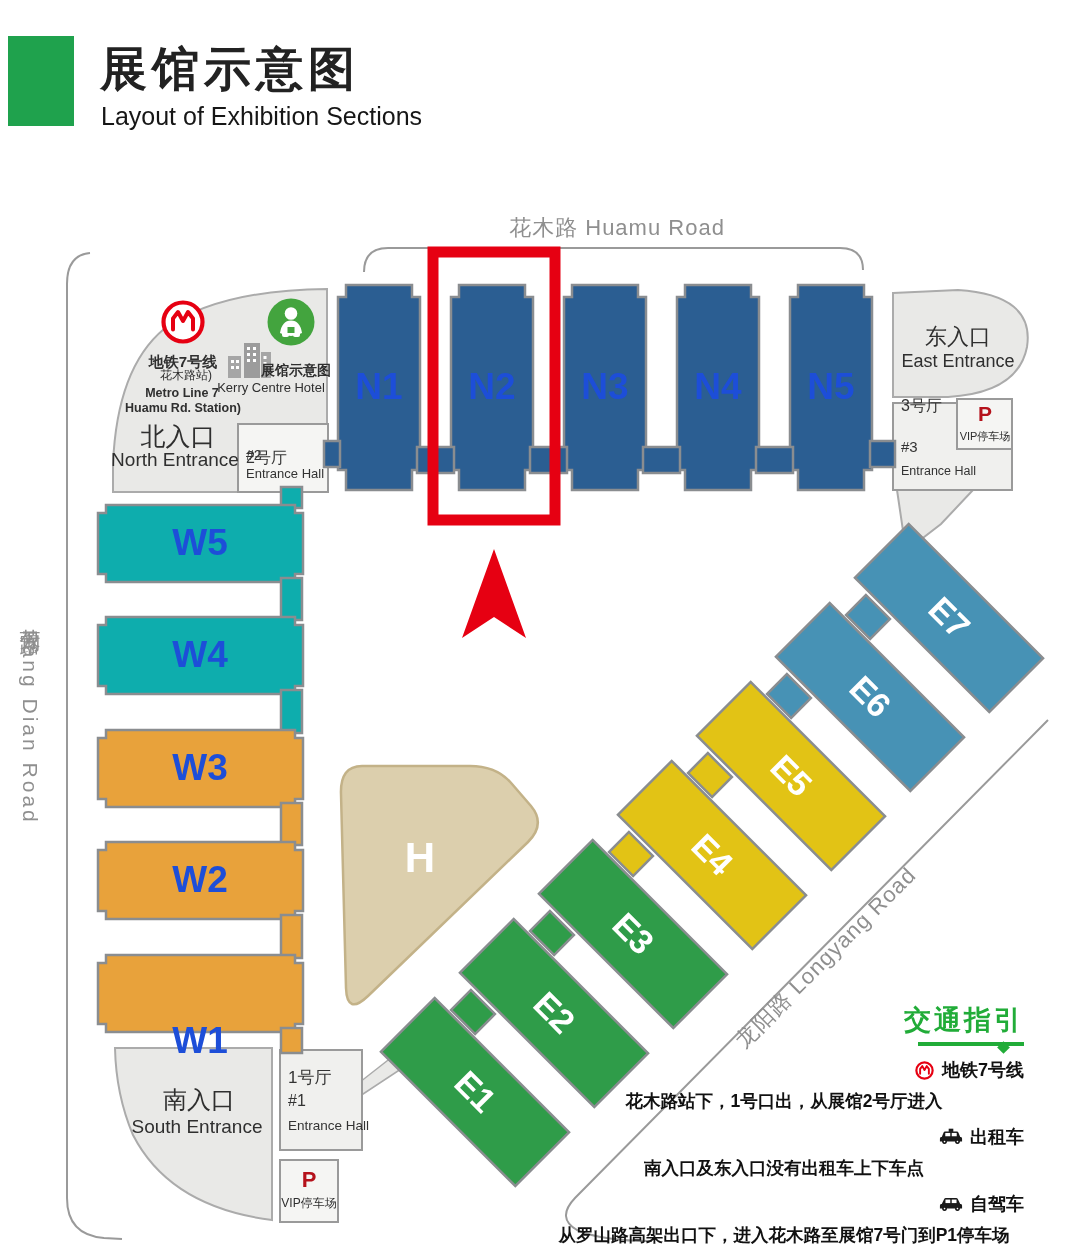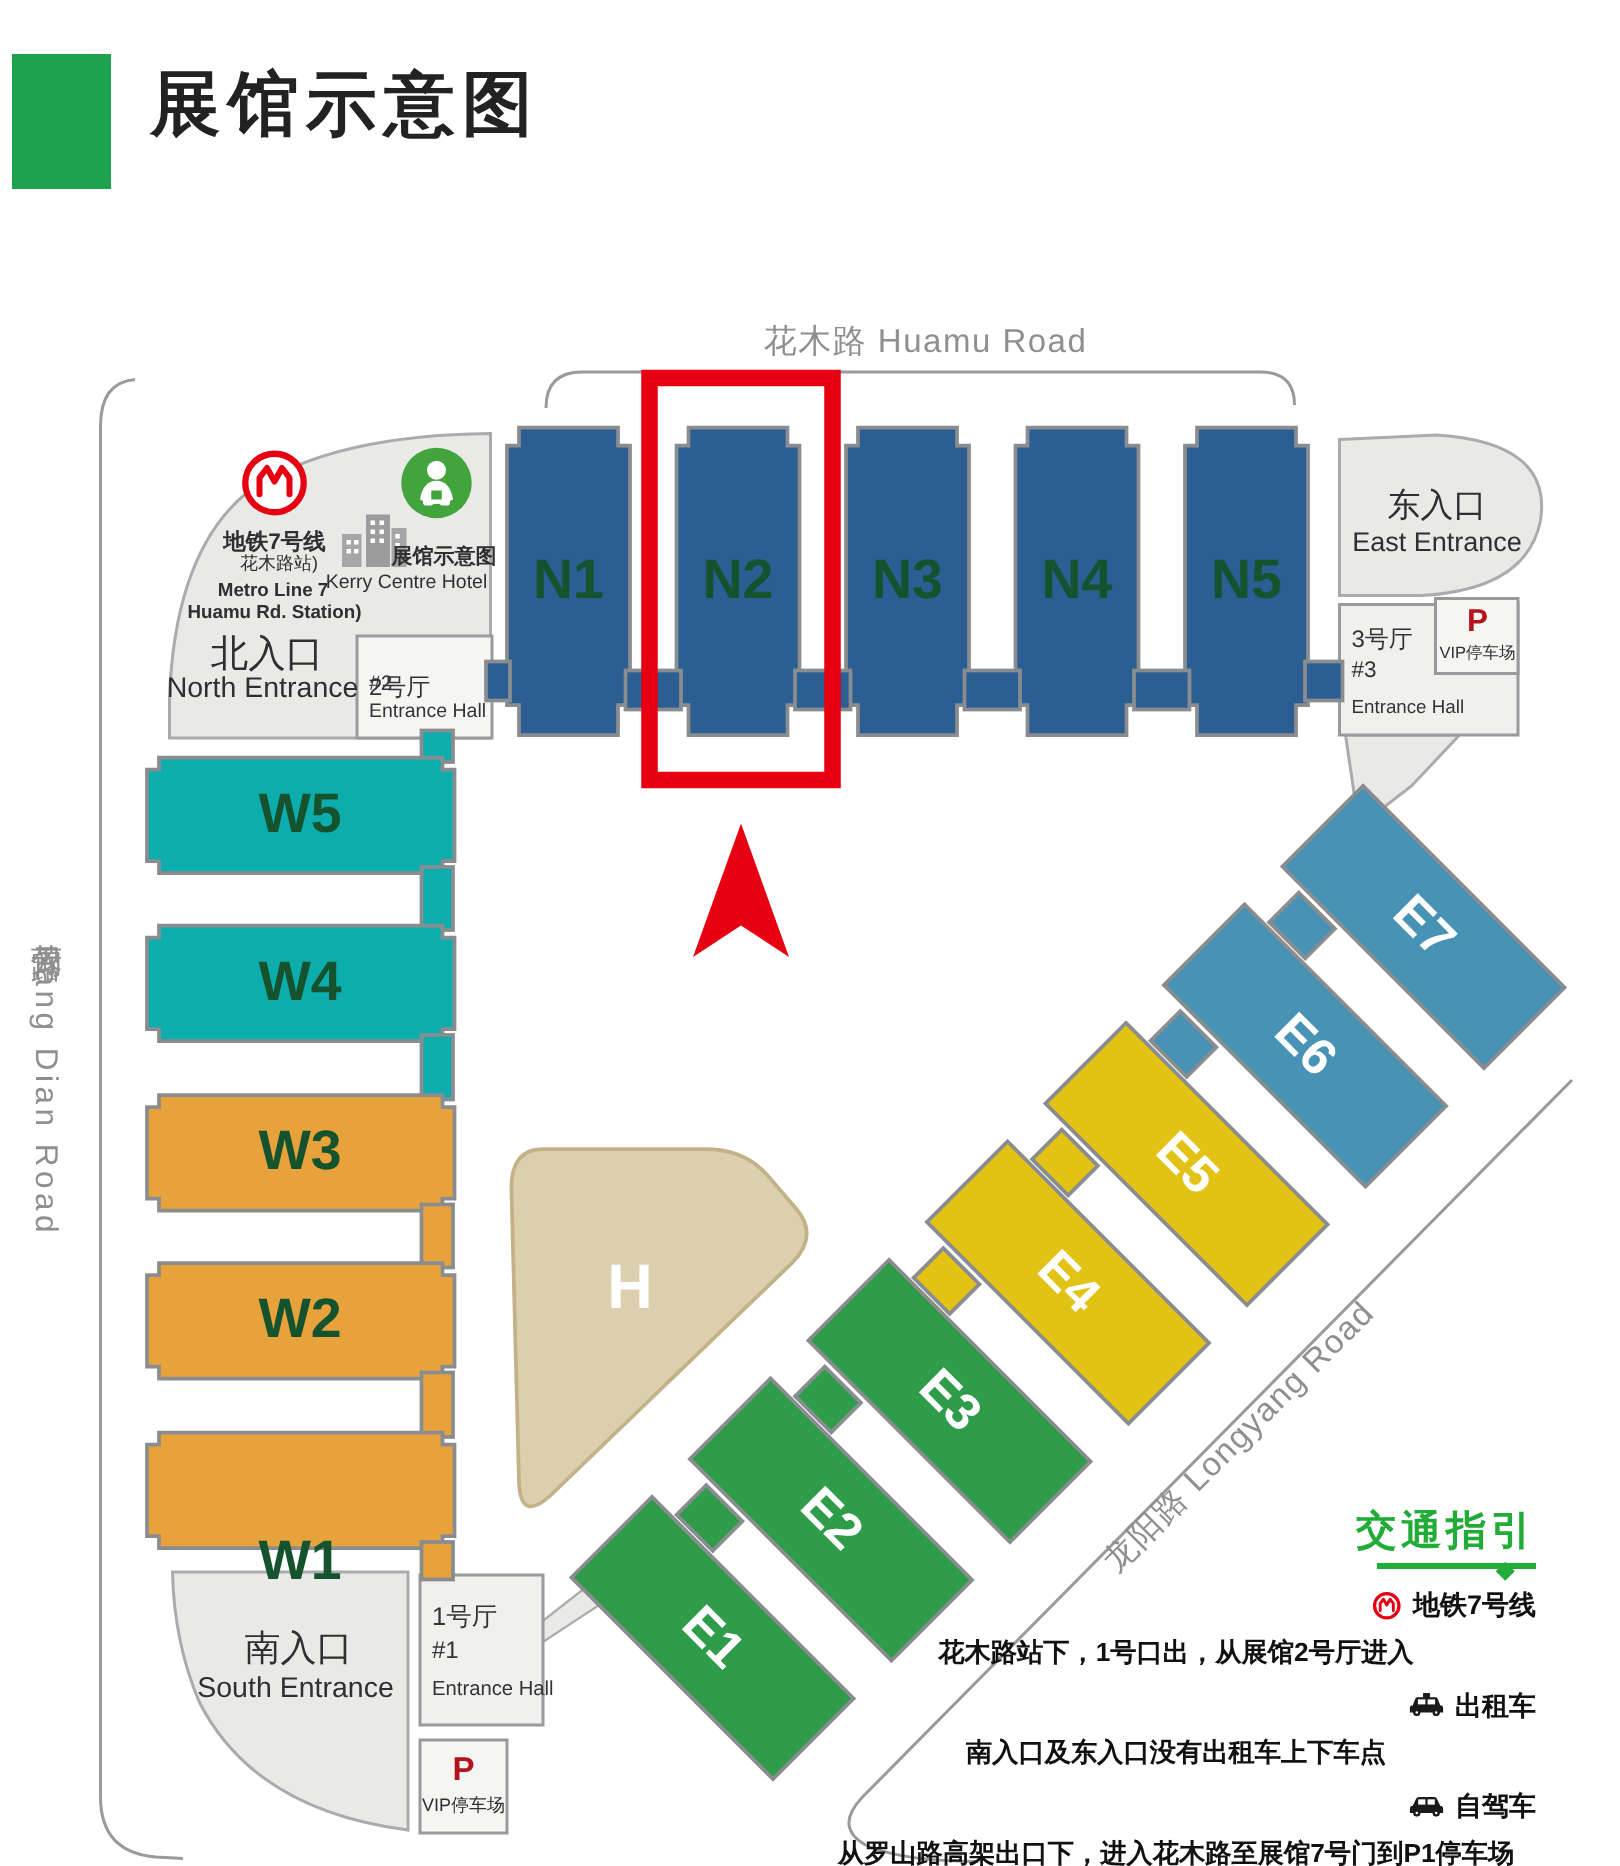--- a/index.html
+++ b/index.html
@@ -1,20 +1,20 @@
 <!DOCTYPE html>
 <html><head>
 <meta charset="utf-8">
 <style>
   html,body{margin:0;padding:0;background:#fff;}
   #stage{position:relative;width:1080px;height:1244px;background:#fff;overflow:hidden;
          font-family:"Liberation Sans","DejaVu Sans",sans-serif;color:#2b2b2b;}
   #map-svg{position:absolute;left:0;top:0;}
   .lbl{position:absolute;transform:translate(-50%,-50%);white-space:nowrap;line-height:1.1;}
-  .hall-lbl{color:#14532d;font-weight:bold;font-size:37px;}
+  .hall-lbl{color:#1d4ed8;font-weight:bold;font-size:37px;}
   .e-lbl{color:#fff;font-weight:bold;font-size:34px;}
   .road{color:#8f8f8f;font-size:22px;letter-spacing:1px;}
   .dark{color:#2f2f2f;}
   .box-txt{position:absolute;white-space:nowrap;color:#333;}
   .ptxt{color:#b5121b;font-weight:bold;}
   
   .hd-square{position:absolute;left:8px;top:36px;width:66px;height:90px;background:#1fa24d;}
   .hd-title{position:absolute;left:100px;top:38px;font-size:47px;font-weight:600;color:#222;letter-spacing:5px;}
   .hd-sub{position:absolute;left:101px;top:102px;font-size:25px;color:#161616;}
   
@@ -28,20 +28,21 @@
   .g-label svg{display:block;}
   .vert{writing-mode:vertical-rl;text-orientation:mixed;letter-spacing:3px;}
 </style>
 </head>
 <body>
 
 <div id="stage">
 
   <div class="hd-square"></div>
   <div class="hd-title">展馆示意图</div>
+  <div class="hd-sub">Layout of Exhibition Sections</div>
 
   <svg id="map-svg" width="1080" height="1244" viewBox="0 0 1080 1244">
 
     <path d="M90 253 Q67 255 67 284 L67 1198 Q67 1235 104 1238 L122 1239" fill="none" stroke="#9a9a9a" stroke-width="2"></path>
     <path d="M364 272 Q364 248 388 248 L840 248 Q863 248 863 270" fill="none" stroke="#9a9a9a" stroke-width="2"></path>
     <path d="M1048 720 L575 1198 Q556 1218 577 1230 Q602 1241 652 1241" fill="none" stroke="#9a9a9a" stroke-width="2"></path>
 
     <path d="M327 289 L327 492 L113 492 L113 464 Q117 368 164 329 Q218 290 327 289 Z" fill="#e9e9e7" stroke="#ababab" stroke-width="2"></path>
     <rect x="238" y="424" width="90" height="68" fill="#f5f5f3" stroke="#9a9a9a" stroke-width="2"></rect>
 
@@ -198,21 +199,21 @@
   <div class="lbl dark" style="left:175px;top:460px;font-size:19px;">North Entrance</div>
   <div class="lbl dark" style="left:296px;top:371px;font-size:14px;font-weight:bold;">展馆示意图</div>
   <div class="lbl dark" style="left:271px;top:388px;font-size:13px;">Kerry Centre Hotel</div>
 
   <div class="box-txt" style="left:246px;top:448px;font-size:16px;">2号厅</div>
   <div class="box-txt" style="left:246px;top:447px;font-size:14px;">#2</div>
   <div class="box-txt" style="left:246px;top:466px;font-size:13px;">Entrance Hall</div>
 
   <div class="lbl dark" style="left:958px;top:337px;font-size:22px;">东入口</div>
   <div class="lbl dark" style="left:958px;top:362px;font-size:18px;">East Entrance</div>
-  <div class="box-txt" style="left:901px;top:416px;font-size:16px;">3号厅</div>
+  <div class="box-txt" style="left:901px;top:396px;font-size:16px;">3号厅</div>
   <div class="box-txt" style="left:901px;top:438px;font-size:15px;">#3</div>
   <div class="box-txt" style="left:901px;top:464px;font-size:12.5px;">Entrance Hall</div>
   <div class="lbl ptxt" style="left:985px;top:414px;font-size:21px;">P</div>
   <div class="lbl dark" style="left:985px;top:436px;font-size:11px;">VIP停车场</div>
 
   <div class="lbl dark" style="left:199px;top:1100px;font-size:24px;">南入口</div>
   <div class="lbl dark" style="left:197px;top:1127px;font-size:19px;">South Entrance</div>
   <div class="box-txt" style="left:288px;top:1066px;font-size:17px;">1号厅</div>
   <div class="box-txt" style="left:288px;top:1092px;font-size:16px;">#1</div>
   <div class="box-txt" style="left:288px;top:1118px;font-size:13.5px;">Entrance Hall</div>

